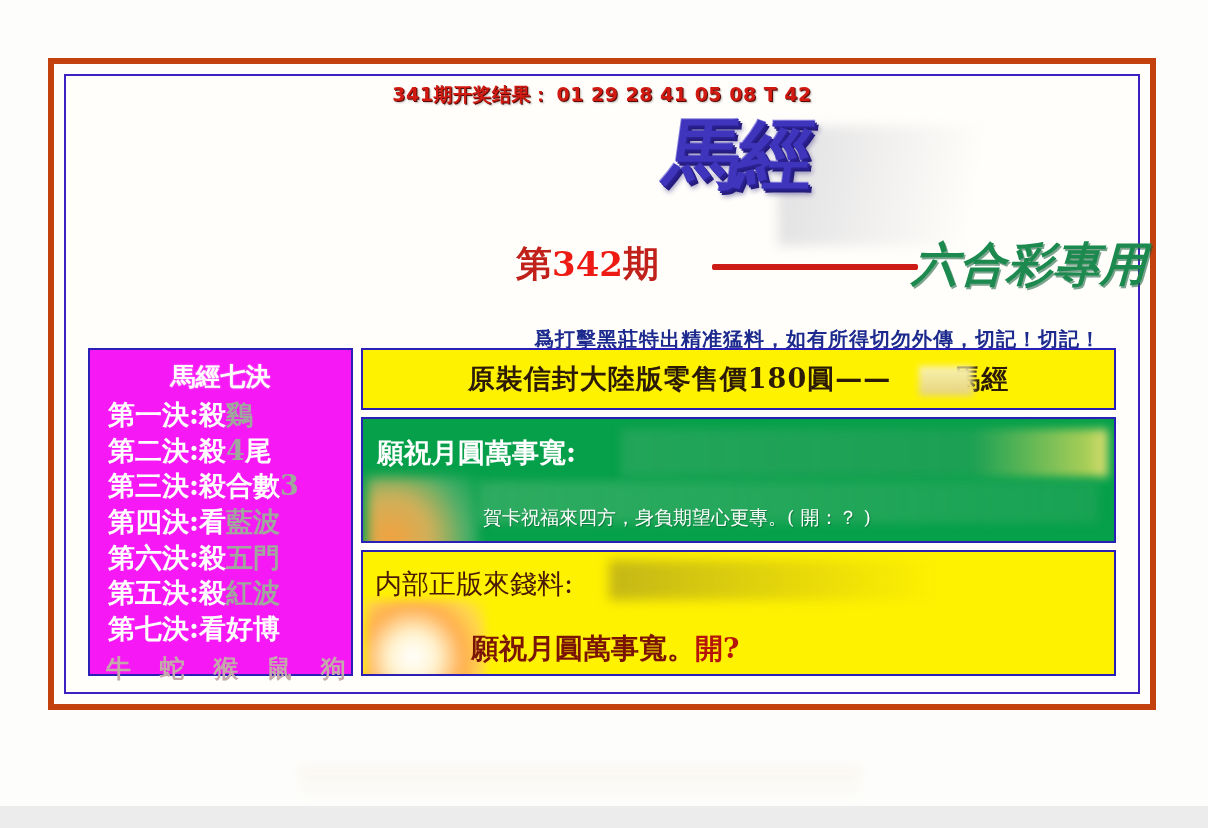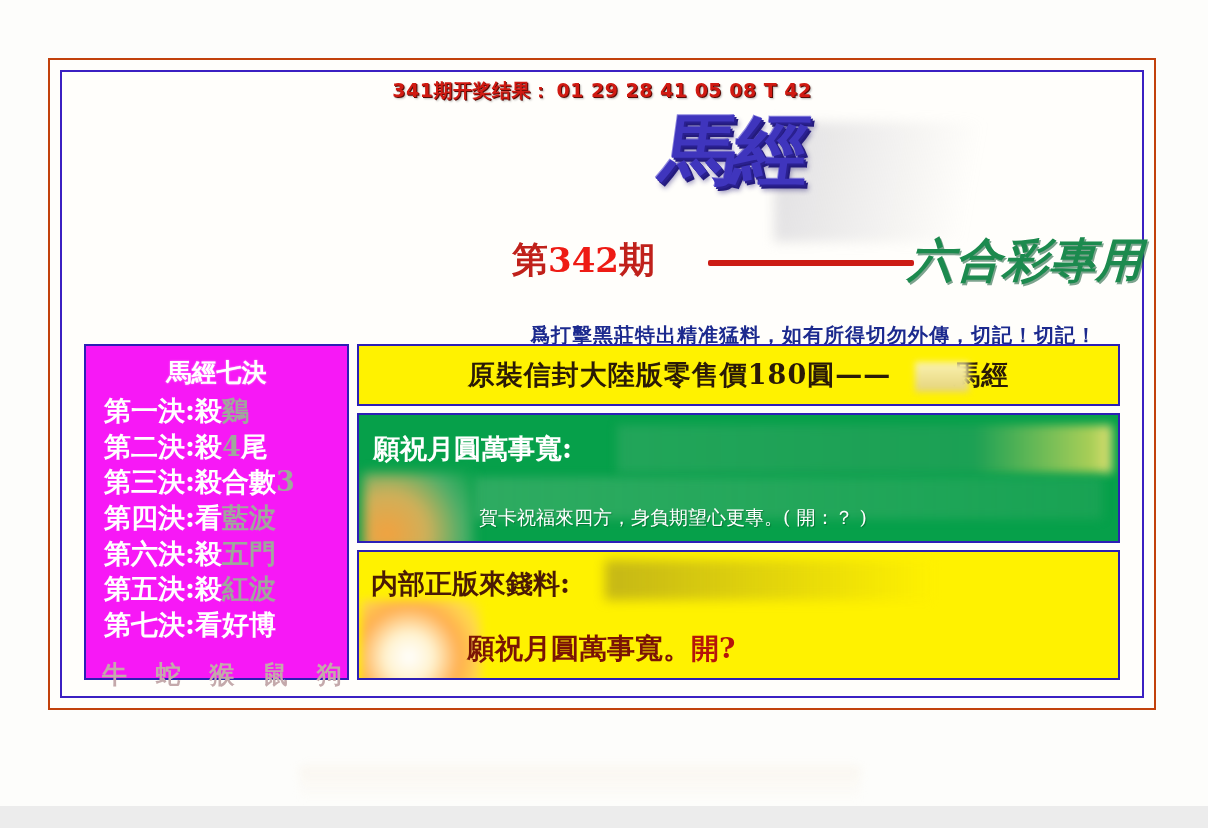--- a/index.html
+++ b/index.html
@@ -15,21 +15,21 @@
     background:#fdfdfb;
   }
   #page::after{ 
     content:"";position:absolute;left:0;right:0;bottom:0;height:22px;
     background:#ececec;
   }
 
   
   #poster-frame{
     position:absolute;left:48px;top:58px;width:1108px;height:652px;
-    border:2px solid #c2410c;
+    border:6px solid #c2410c;
     background:#fffefb;
     box-sizing:border-box;
     padding:4px;
   }
   #poster-inner{
     position:absolute;left:10px;top:10px;right:10px;bottom:10px;
     border:2px solid #3b20c2;
     background:#fffefb;
     box-sizing:border-box;
   }
@@ -127,21 +127,21 @@
   }
   .seven-row{
     font-size:27px;font-weight:bold;color:#ffffff;
     font-family:"DejaVu Serif","Liberation Serif",serif;
     padding-left:14px;
     line-height:1.32;
     white-space:nowrap;
   }
   .seven-row .hl{color:#a0a79c;}
   #zodiac-row{
-    margin-top:16px;padding-left:12px;
+    margin-top:6px;padding-left:12px;
     font-size:25px;font-weight:bold;
     color:#c4a9ab;
     font-family:"DejaVu Serif","Liberation Serif",serif;
     letter-spacing:10px;
     white-space:nowrap;
   }
 
   
   #right-col{
     flex:1 1 auto;display:flex;flex-direction:column;gap:7px;min-width:0;
@@ -208,21 +208,21 @@
   
   #yellow-box{
     flex:1 1 auto;
     background:#fff200;
     border:2px solid #2c1fb5;
     box-sizing:border-box;
     position:relative;overflow:hidden;
   }
   #yellow-label{
     position:absolute;left:12px;top:14px;
-    font-size:27px;font-weight:bold;color:#4a1a05;
+    font-size:27px;font-weight:normal;color:#4a1a05;
     font-family:"DejaVu Serif","Liberation Serif",serif;
     white-space:nowrap;z-index:3;
   }
   #yellow-redact-top{
     position:absolute;left:246px;top:8px;width:330px;height:40px;
     background:linear-gradient(90deg,rgba(150,135,40,.55),rgba(255,242,0,.15));
     filter:blur(6px);z-index:2;
   }
   #yellow-blob{
     position:absolute;left:2px;top:48px;width:120px;height:92px;

